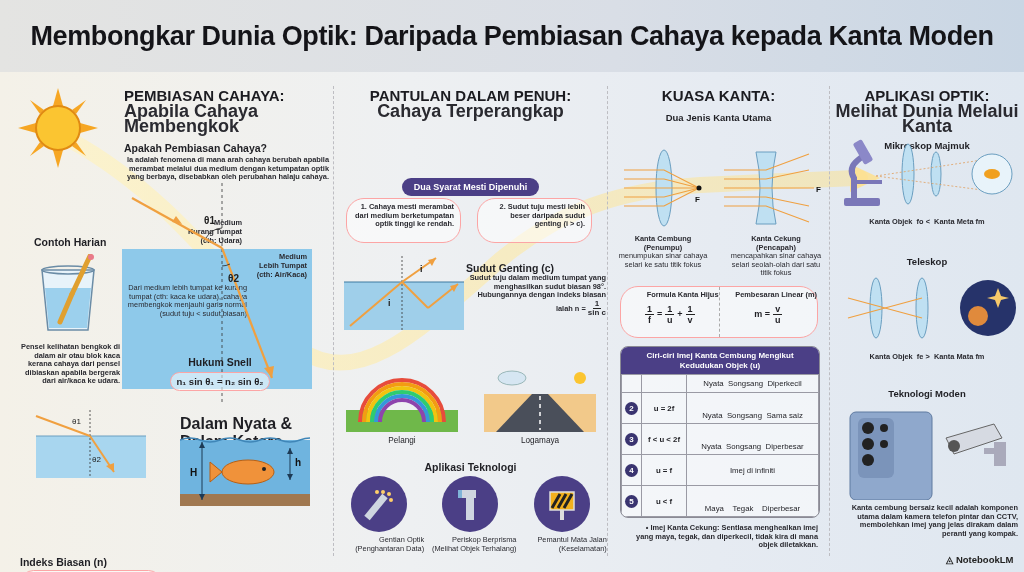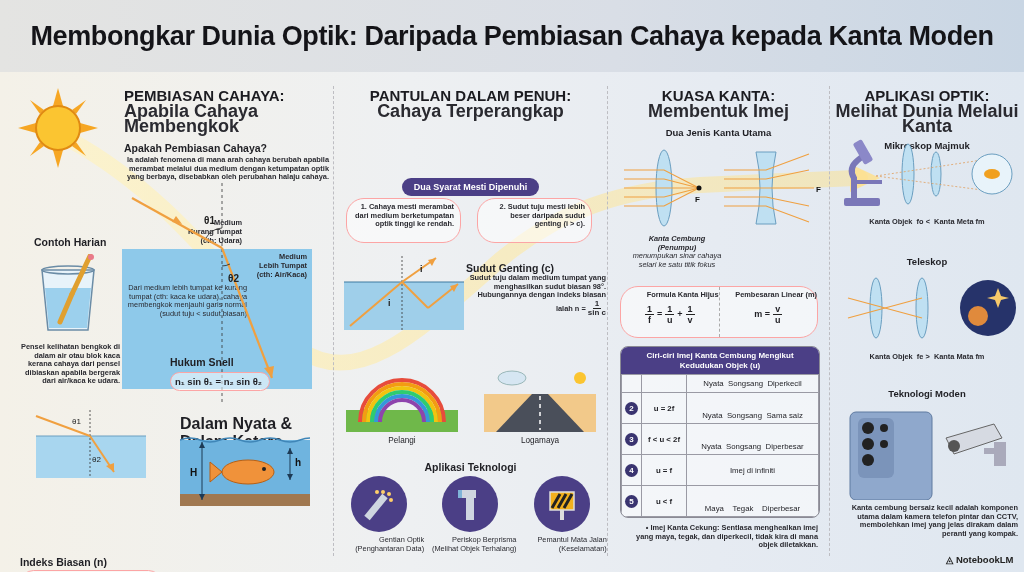--- a/index.html
+++ b/index.html
@@ -138,21 +138,21 @@
   <svg class="abs" style="left:36px; top:176px" width="64" height="80" viewBox="0 0 64 80">
     <path d="M6 16 L12 76 L52 76 L58 16 Z" fill="#e8f3fa" stroke="#6b8ca6" stroke-width="1.5"></path>
     <path d="M9 34 L13 74 L51 74 L55 34 Z" fill="#8ec9ea" opacity="0.85"></path>
     <ellipse cx="32" cy="16" rx="26" ry="4" fill="none" stroke="#6b8ca6" stroke-width="1.5"></ellipse>
     <line x1="54" y1="2" x2="36" y2="40" stroke="#e0a030" stroke-width="5" stroke-linecap="round"></line>
     <line x1="36" y1="40" x2="24" y2="68" stroke="#e0a030" stroke-width="5" stroke-linecap="round"></line>
     <circle cx="55" cy="3" r="3" fill="#e97a8a"></circle>
   </svg>
   <div class="abs tiny" style="left:20px; top:265px; width:100px; font-weight:600;">Pensel kelihatan bengkok di dalam air otau blok kaca kerana cahaya dari pensel dibiaskan apabila bergerak dari air/kaca ke udara.</div>
 
-  <div class="abs" style="left:170px; top:278px; width:100px; text-align:left;">
+  <div class="abs" style="left:170px; top:278px; width:100px; text-align:center;">
     <div class="h3">Hukum Snell</div>
     <div class="box" style="margin-top:4px; padding:3px 4px; font-size:9.5px; font-weight:700;">n₁ sin θ₁ = n₂ sin θ₂</div>
   </div>
 
   <svg class="abs" style="left:34px; top:330px" width="115" height="70" viewBox="0 0 115 70">
     <rect x="2" y="28" width="110" height="42" fill="#a8d6ef"></rect>
     <line x1="2" y1="28" x2="112" y2="28" stroke="#6a9ec0" stroke-width="1"></line>
     <line x1="56" y1="2" x2="56" y2="68" stroke="#333" stroke-dasharray="2,2" stroke-width="0.8"></line>
     <line x1="2" y1="8" x2="56" y2="28" stroke="#f0a040" stroke-width="2"></line>
     <line x1="56" y1="28" x2="80" y2="64" stroke="#f0a040" stroke-width="2"></line>
@@ -281,21 +281,20 @@
       </div>
       <div class="tiny" style="margin-top:4px">Pemantul Mata Jalan</div>
       <div class="tiny">(Keselamatan)</div>
     </div>
   </div>
 </div>
 
 <div class="col" style="left:608px; width:221px;">
   <div class="abs" style="left:0; top:10px; width:221px;">
     <div class="sec-title">KUASA KANTA:</div>
-    <div class="sec-sub">Membentuk Imej</div>
     <div class="h3 center" style="margin-top:8px; font-size:9.5px;">Dua Jenis Kanta Utama</div>
   </div>
   <svg class="abs" style="left:16px; top:70px" width="200" height="80" viewBox="0 0 200 80">
     <ellipse cx="40" cy="40" rx="8" ry="38" fill="#bfe0f2" stroke="#6a9ec0" stroke-width="1"></ellipse>
     <g stroke="#f0a040" stroke-width="1.2" fill="none">
       <path d="M0 22 L40 22 L75 40"></path>
         <path d="M0 31 L40 31 L75 40"></path>
         <path d="M0 40 L75 40"></path>
       <path d="M0 49 L40 49 L75 40"></path>
         <path d="M0 58 L40 58 L75 40"></path>
@@ -305,24 +304,29 @@
     <path d="M132 4 L152 4 Q 144 40 152 76 L132 76 Q 140 40 132 4 Z" fill="#bfe0f2" stroke="#6a9ec0" stroke-width="1"></path>
     <g stroke="#f0a040" stroke-width="1.2" fill="none">
       <path d="M100 22 L142 22 L185 6"></path>
         <path d="M100 31 L142 31 L185 22"></path>
         <path d="M100 40 L190 40"></path>
       <path d="M100 49 L142 49 L185 58"></path>
         <path d="M100 58 L142 58 L185 74"></path>
     </g>
     <text x="192" y="44" font-size="8" font-weight="700" fill="#111" font-family="Liberation Sans, sans-serif">F</text>
   </svg>
-  <div class="abs tiny center" style="left:24px; top:157px; width:90px;font-style:italic;">
+  <div class="abs tiny center" style="left:10px; top:157px; width:90px;">
     <div style="font-weight:700">Kanta Cembung</div>
     <div style="font-weight:700">(Penumpu)</div>
     <div>menumpukan sinar cahaya selari ke satu titik fokus</div>
+  </div>
+  <div class="abs tiny center" style="left:118px; top:157px; width:100px;">
+    <div style="font-weight:700">Kanta Cekung</div>
+    <div style="font-weight:700">(Pencapah)</div>
+    <div>mencapahkan sinar cahaya selari seolah-olah dari satu titik fokus</div>
   </div>
 
   <div class="abs box" style="left:12px; top:208px; width:198px; height:52px; display:flex;">
     <div style="flex:1; text-align:center; border-right:1px dashed #aaa; padding-top:4px;">
       <div class="tiny" style="font-weight:700">Formula Kanta Hijus</div>
       <div style="margin-top:4px; font-size:9px; font-weight:700; display:flex; justify-content:center; gap:3px; align-items:center;">
         <span class="frac">
             <span class="num">1</span>
             <span>f</span>
           </span>

